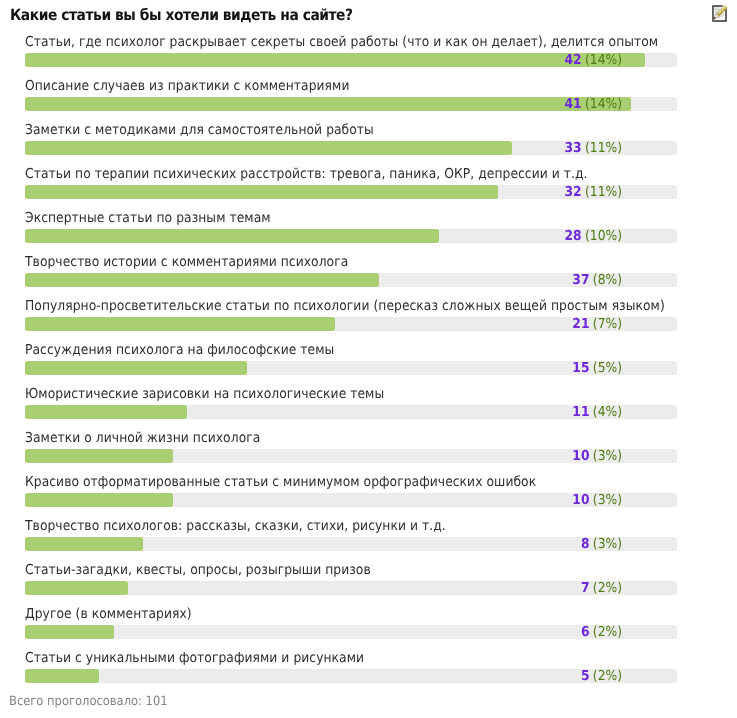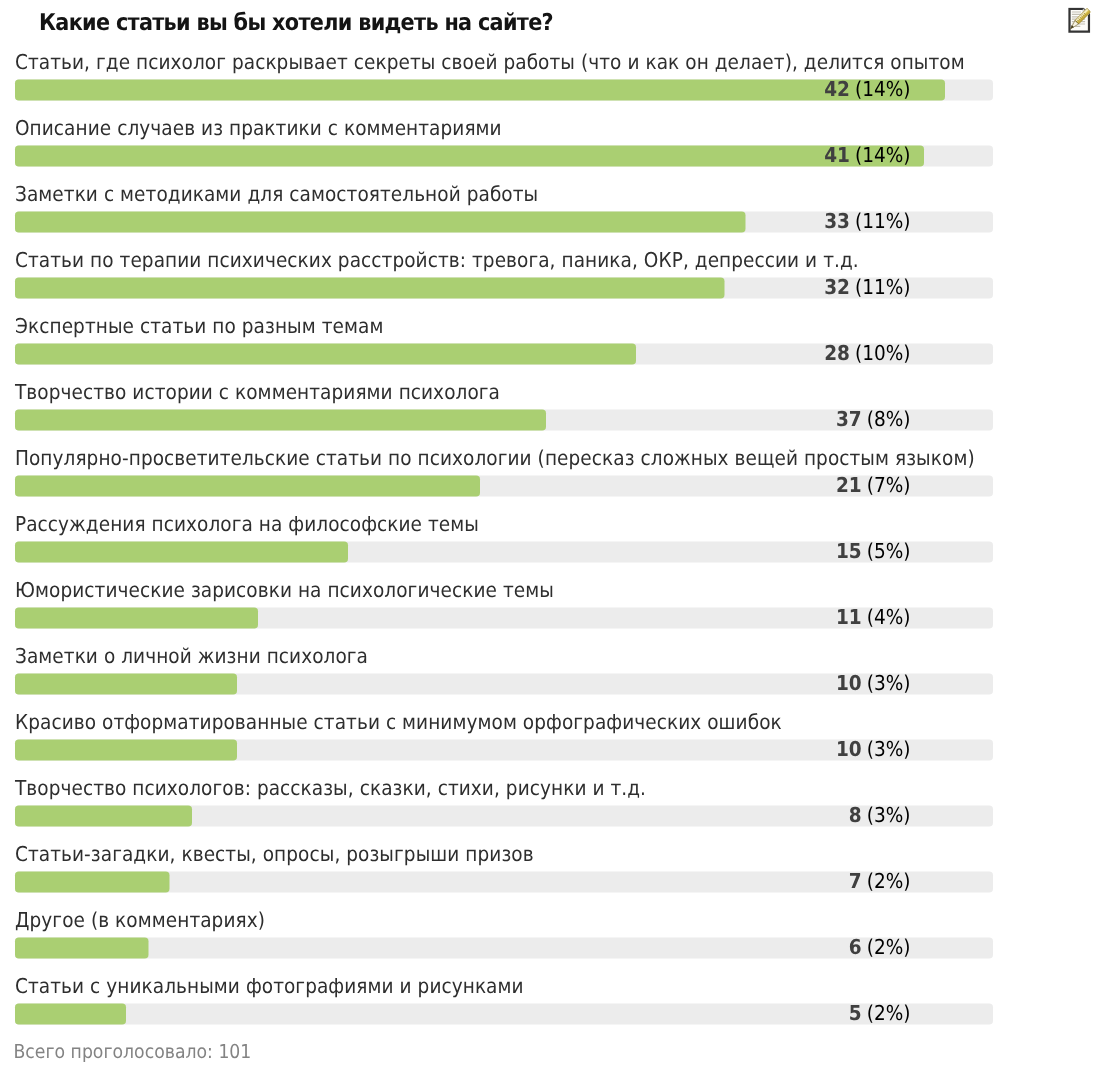--- a/index.html
+++ b/index.html
@@ -19,21 +19,21 @@
   }
   .poll {
     position: relative;
     width: 737px;
     height: 718px;
     box-sizing: border-box;
     padding: 0;
   }
   .poll-header {
     position: absolute;
-    left: 26px;
+    left: 10px;
     top: 7px;
     right: 9px;
     height: 22px;
   }
   .poll-title {
     font-size: 15.4px;
     font-weight: bold;
     color: #141414;
     line-height: 17px;
     letter-spacing: -0.45px;
@@ -42,21 +42,21 @@
     position: absolute;
     right: 1px;
     top: -2px;
     width: 15px;
     height: 17px;
     line-height: 0;
     cursor: pointer;
   }
   .rows {
     position: absolute;
-    left: 1px;
+    left: 16px;
     top: 28px;
     width: 615px;
   }
   .row {
     position: relative;
     height: 44px;
   }
   .row-label {
     position: absolute;
     left: 9px;
@@ -85,24 +85,24 @@
     position: absolute;
     right: 9px;
     top: 24px;
     font-size: 13.7px;
     line-height: 16px;
     white-space: nowrap;
     text-align: right;
   }
   .row-count {
     font-weight: bold;
-    color: #404040;
+    color: #6d28d9;
   }
   .row-pct {
-    color: #000000;
+    color: #4d7c0f;
     margin-left: 3.4px;
   }
   .poll-footer {
     position: absolute;
     left: 9px;
     bottom: 9px;
     font-size: 12.8px;
     color: #838383;
     line-height: 14px;
     margin-top: 33px;

